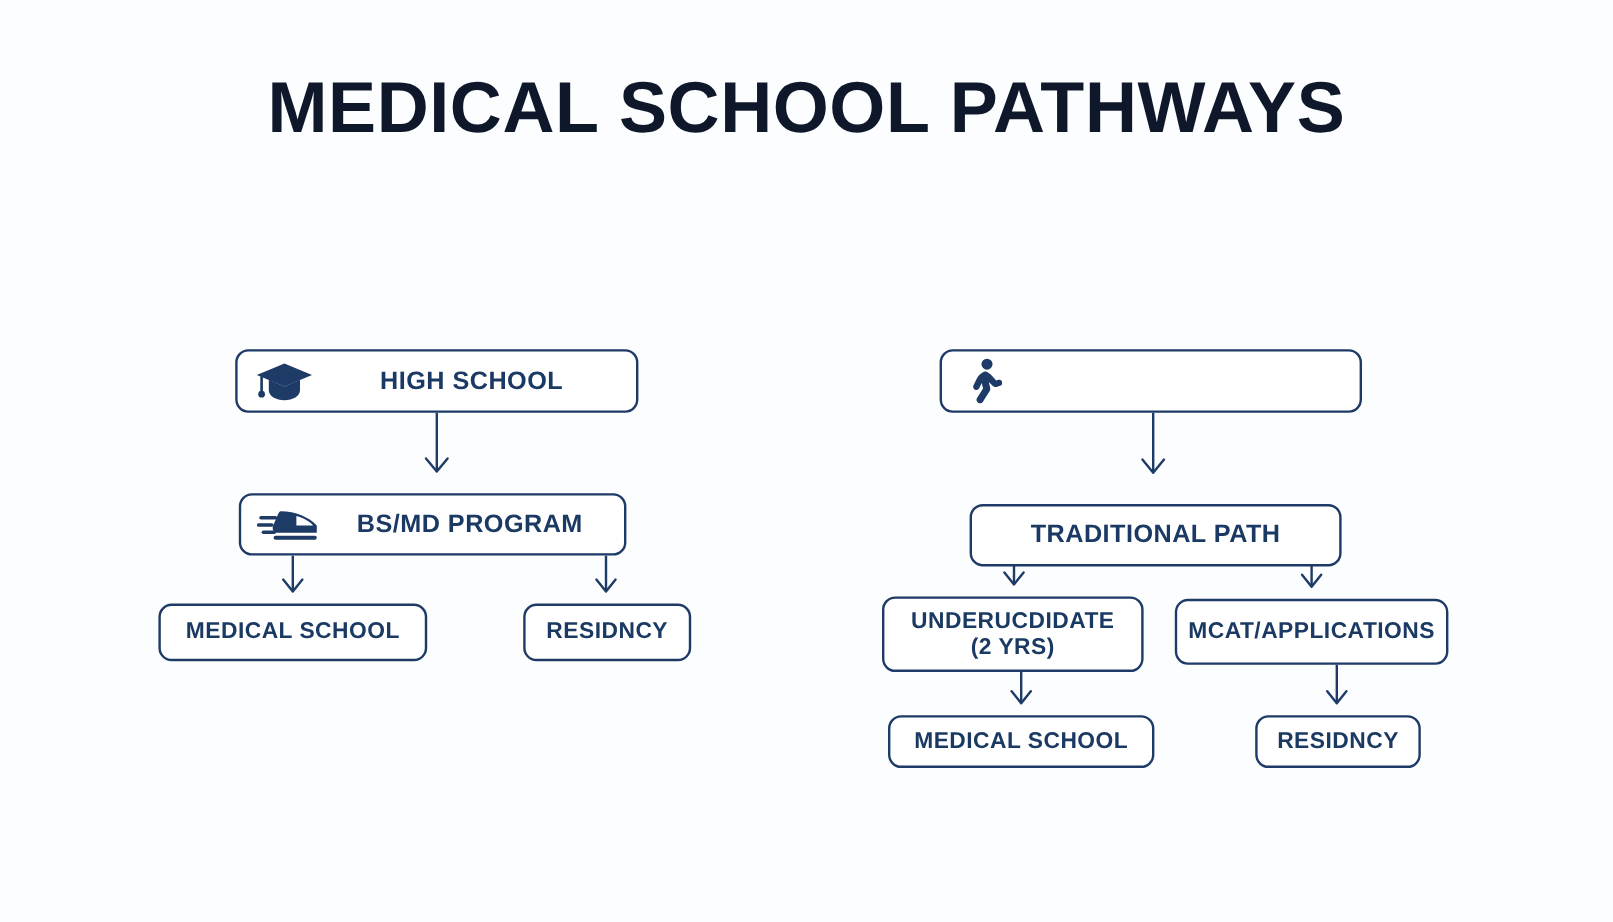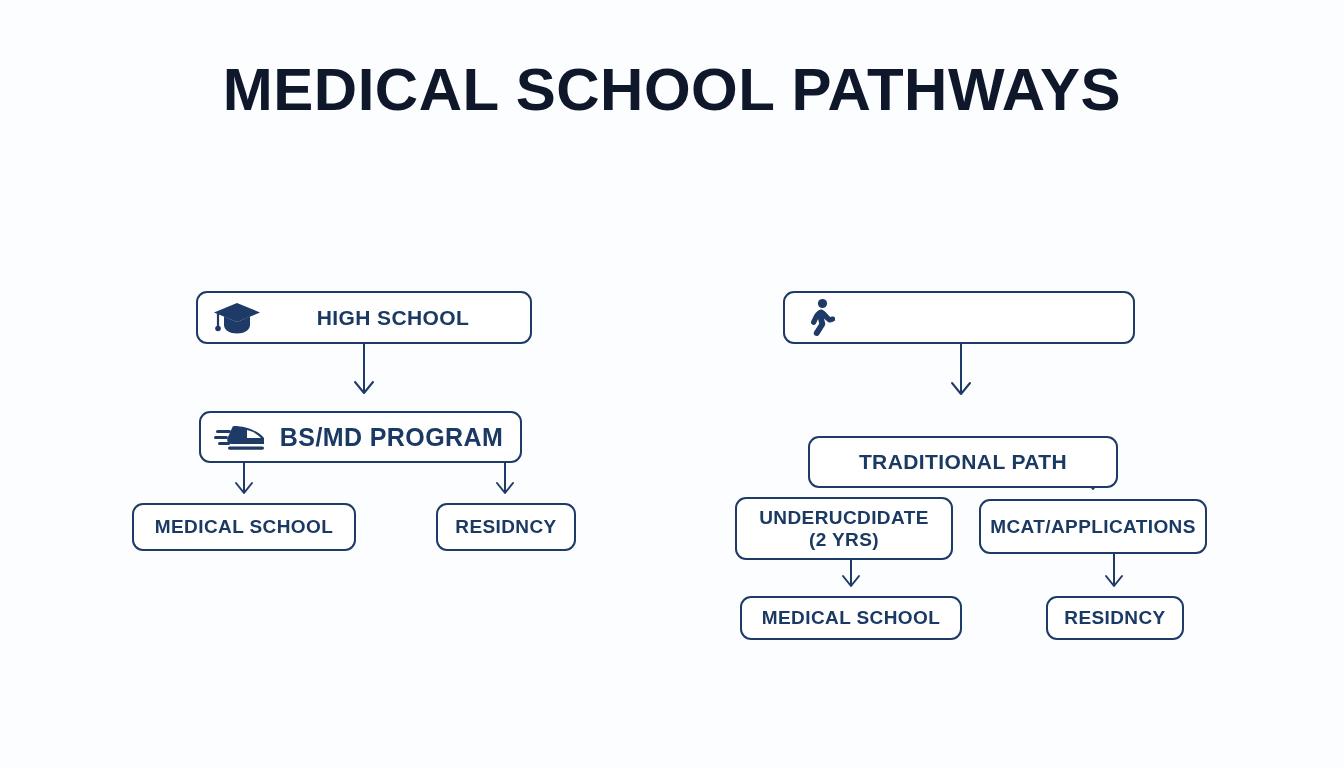--- a/index.html
+++ b/index.html
@@ -65,30 +65,30 @@
   }
   .node .node-label {
     flex: 1 1 auto;
     text-align: center;
   }
 
   
   #node-hs          { left: 196px; top: 291px; width: 336px; height: 53px; font-size: 21px; padding-left: 12px; padding-right: 10px; }
   #node-hs .node-icon { width: 54px; height: 40px; margin-right: 2px; }
 
-  #node-bsmd        { left: 199px; top: 411px; width: 323px; height: 52px; font-size: 25px; padding-left: 12px; padding-right: 8px; }
+  #node-bsmd        { left: 199px; top: 411px; width: 323px; height: 52px; font-size: 21px; padding-left: 12px; padding-right: 8px; }
   #node-bsmd .node-icon { width: 56px; height: 34px; margin-right: 2px; }
 
   #node-ms-left     { left: 132px; top: 503px; width: 224px; height: 48px; font-size: 19px; }
   #node-res-left    { left: 436px; top: 503px; width: 140px; height: 48px; font-size: 19px; }
 
   #node-walk        { left: 783px; top: 291px; width: 352px; height: 53px; padding-left: 12px; }
   #node-walk .node-icon { width: 44px; height: 42px; }
 
-  #node-trad        { left: 808px; top: 436px; width: 310px; height: 52px; font-size: 21px; }
+  #node-trad        { left: 808px; top: 420px; width: 310px; height: 52px; font-size: 21px; }
 
   #node-undergrad   { left: 735px; top: 497px; width: 218px; height: 63px; font-size: 19px; }
   #node-mcat        { left: 979px; top: 499px; width: 228px; height: 55px; font-size: 19px; justify-content: center; }
 
   #node-ms-right    { left: 740px; top: 596px; width: 222px; height: 44px; font-size: 19px; }
   #node-res-right   { left: 1046px; top: 596px; width: 138px; height: 44px; font-size: 19px; }
 
   
   #connectors {
     position: absolute;

